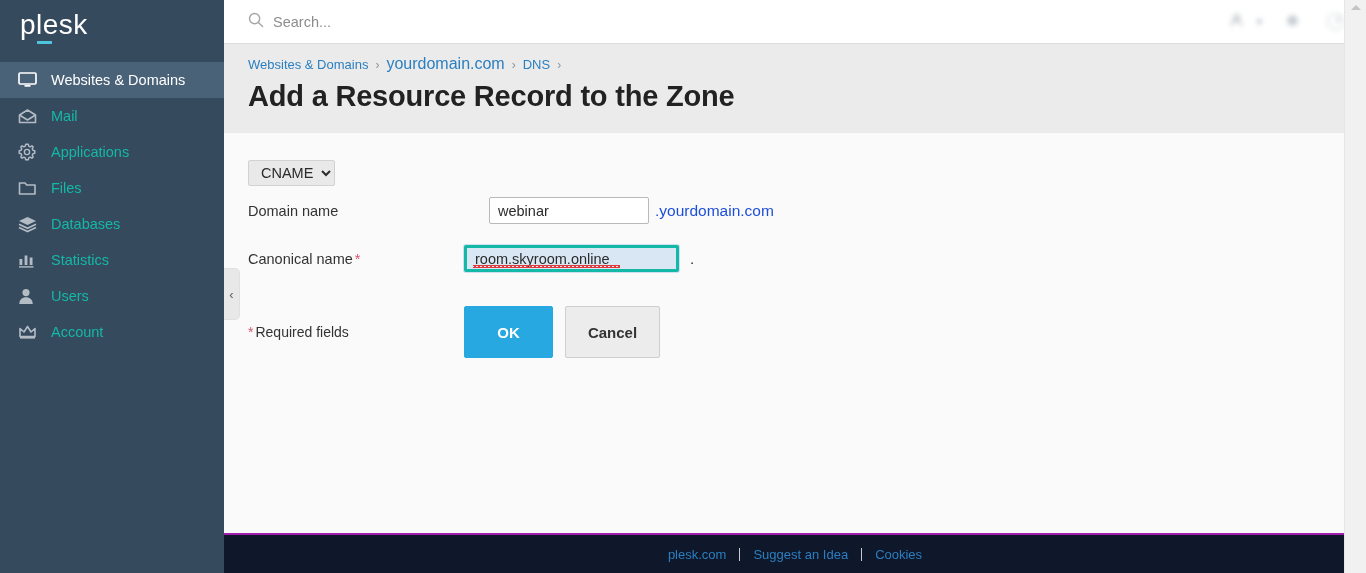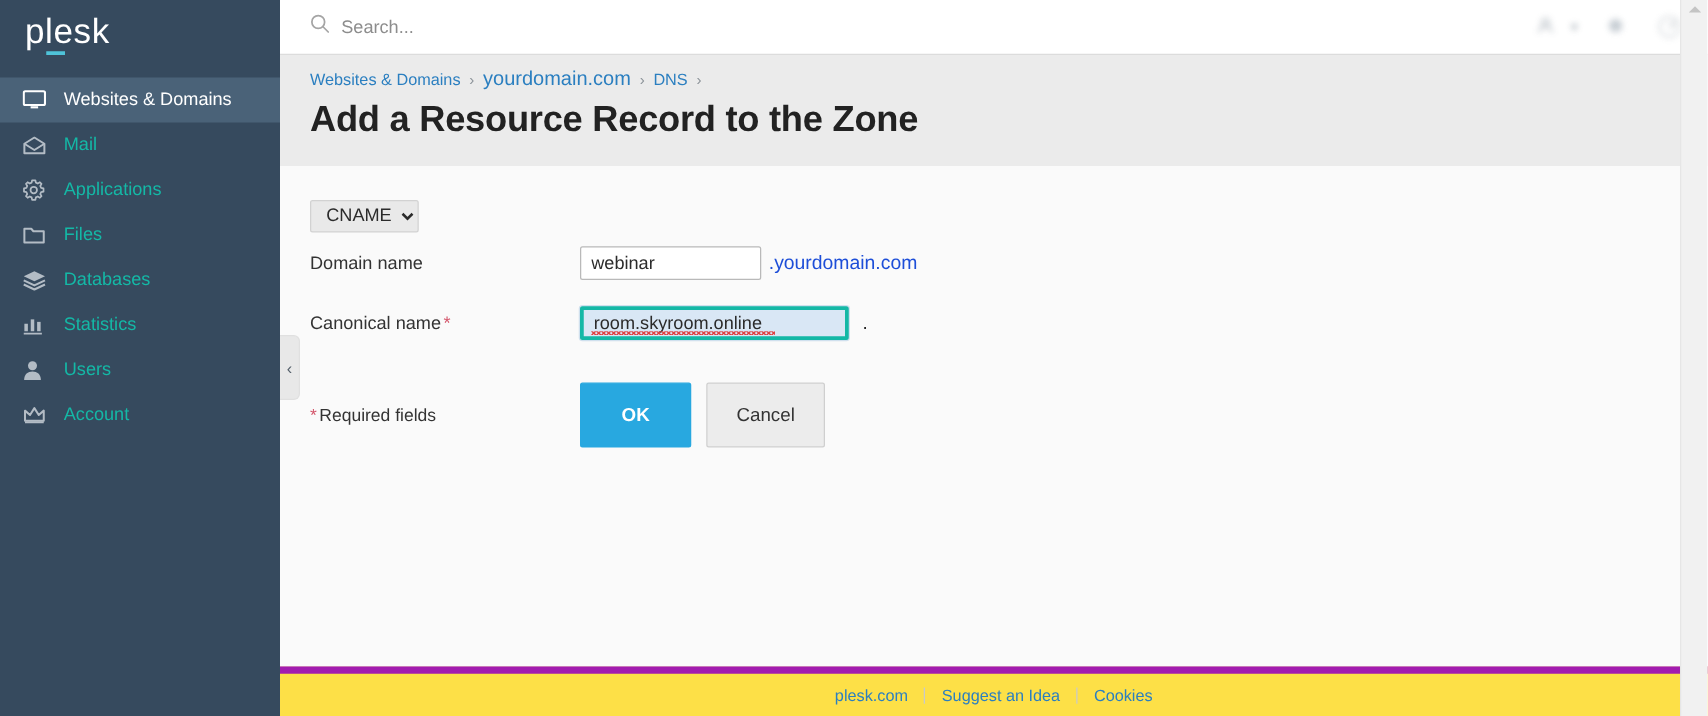--- a/index.html
+++ b/index.html
@@ -254,21 +254,21 @@
     font-family: "Liberation Sans", sans-serif;
     font-size: 14.5px;
     color: #2b2b2b;
     height: 27px;
     padding: 2px 8px;
     border: 1px solid #b9b9b9;
     border-radius: 2px;
     background: #ffffff;
     outline: none;
   }
-  #domain-name-input { width: 145px; }
+  #domain-name-input { width: 160px; margin-left: 25px; }
 
   .suffix-text {
     font-size: 15.5px;
     color: #1d4ed8;
     font-weight: 400;
     margin-left: 3px;
     white-space: nowrap;
   }
   .dot-text {
     font-size: 15px;
@@ -328,28 +328,28 @@
     width: 89px;
     background: #28a8e0;
     color: #ffffff;
     border-color: #28a8e0;
   }
   #cancel-button {
     width: 95px;
     background: #ececec;
     color: #333333;
     border-color: #cfcfcf;
-    font-weight: 400;
+    font-weight: 700;
   }
 
   
   #footer {
     flex: 0 0 40px;
-    background: #fde047;
-    border-top: 6px solid #a21caf;
+    background: #0f172a;
+    border-top: 2px solid #a21caf;
     display: flex;
     align-items: center;
     justify-content: center;
     gap: 0;
   }
   .footer-link {
     color: #2b7fc0;
     font-size: 13px;
     text-decoration: none;
     cursor: pointer;

